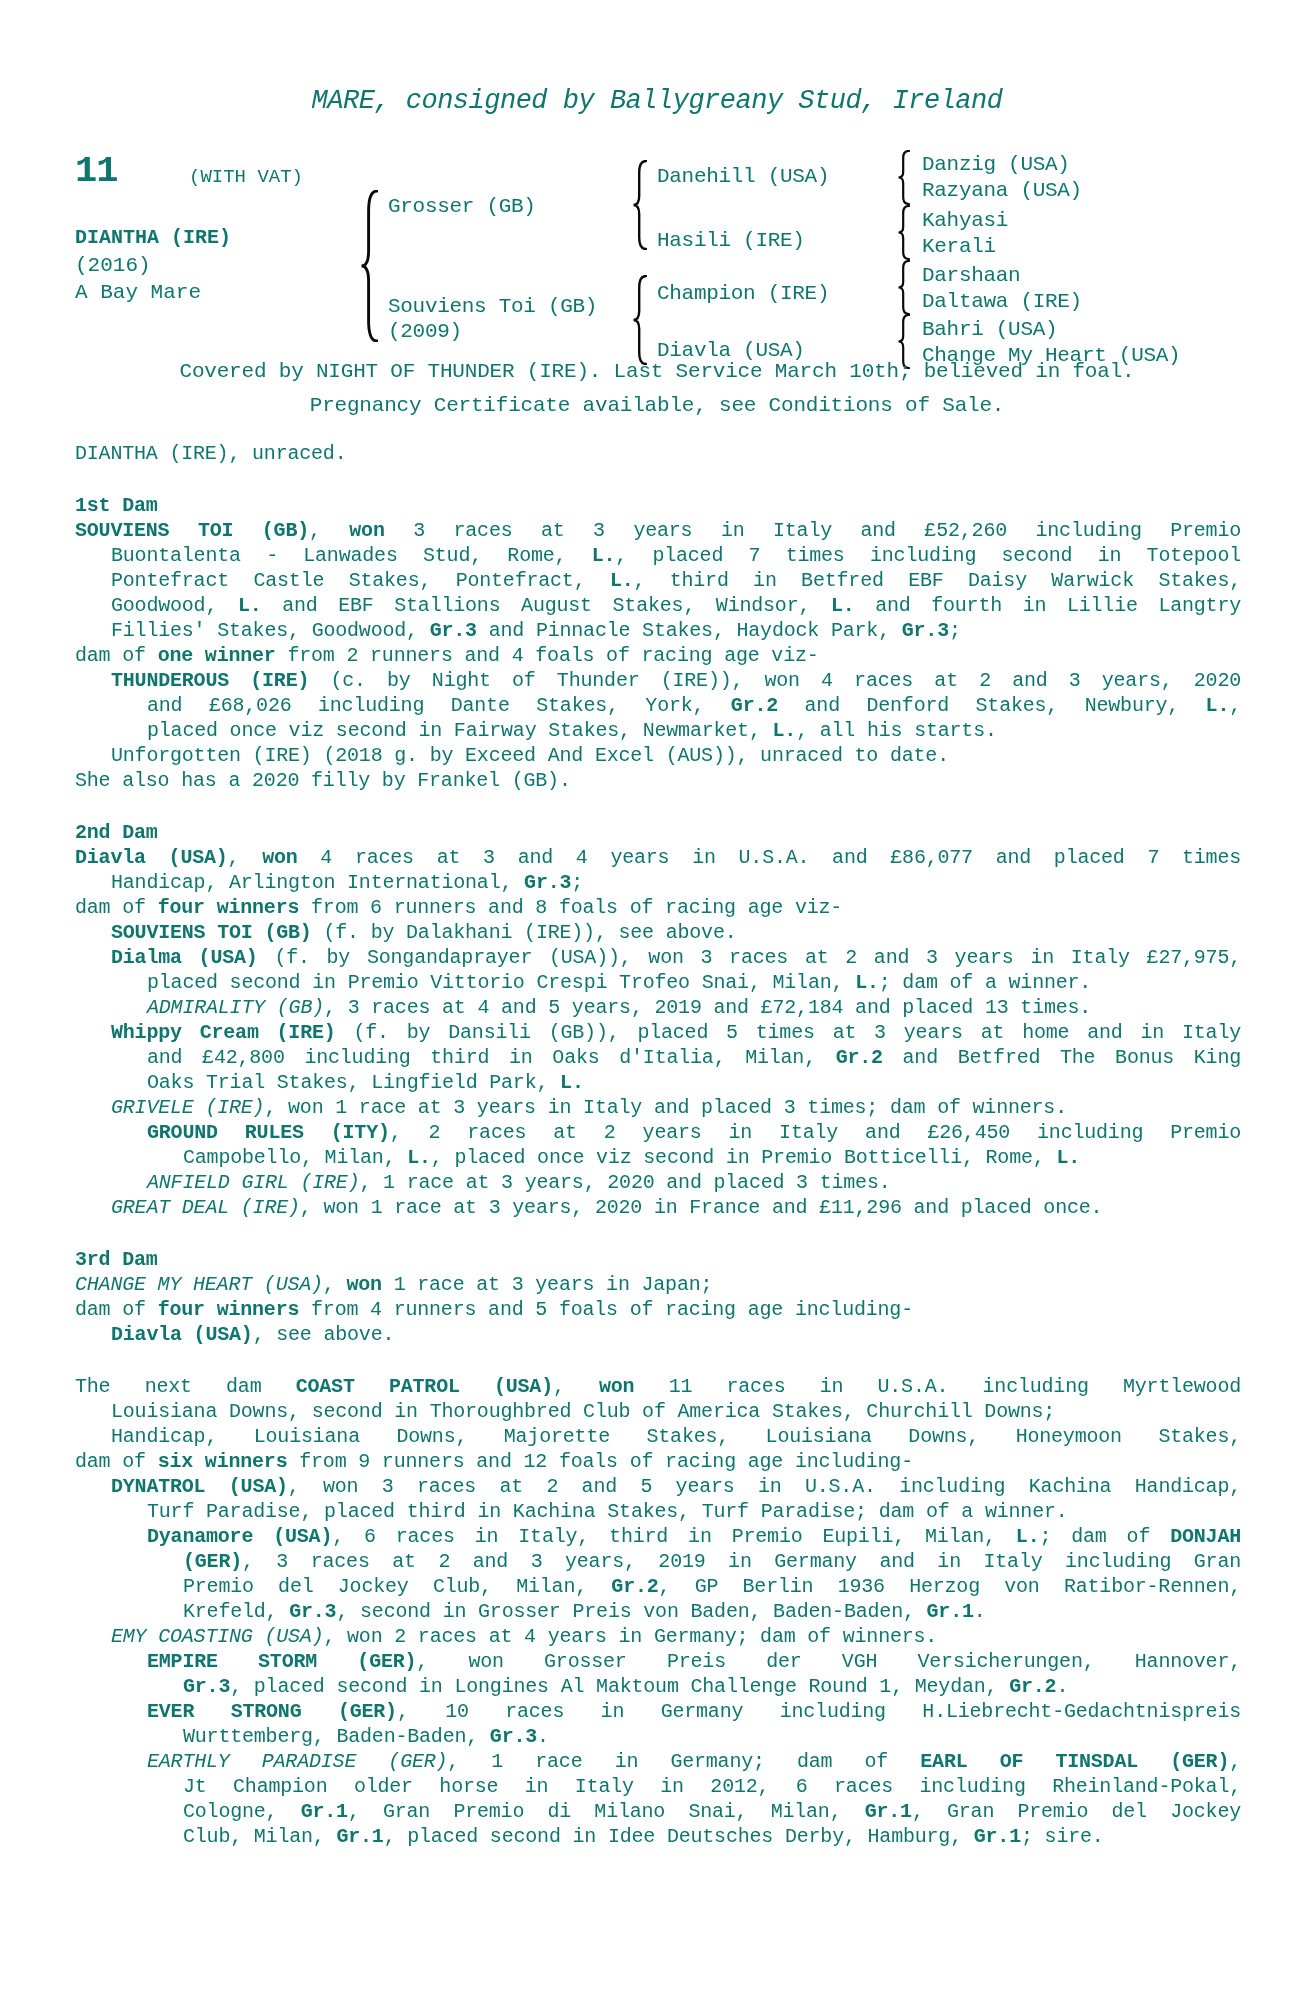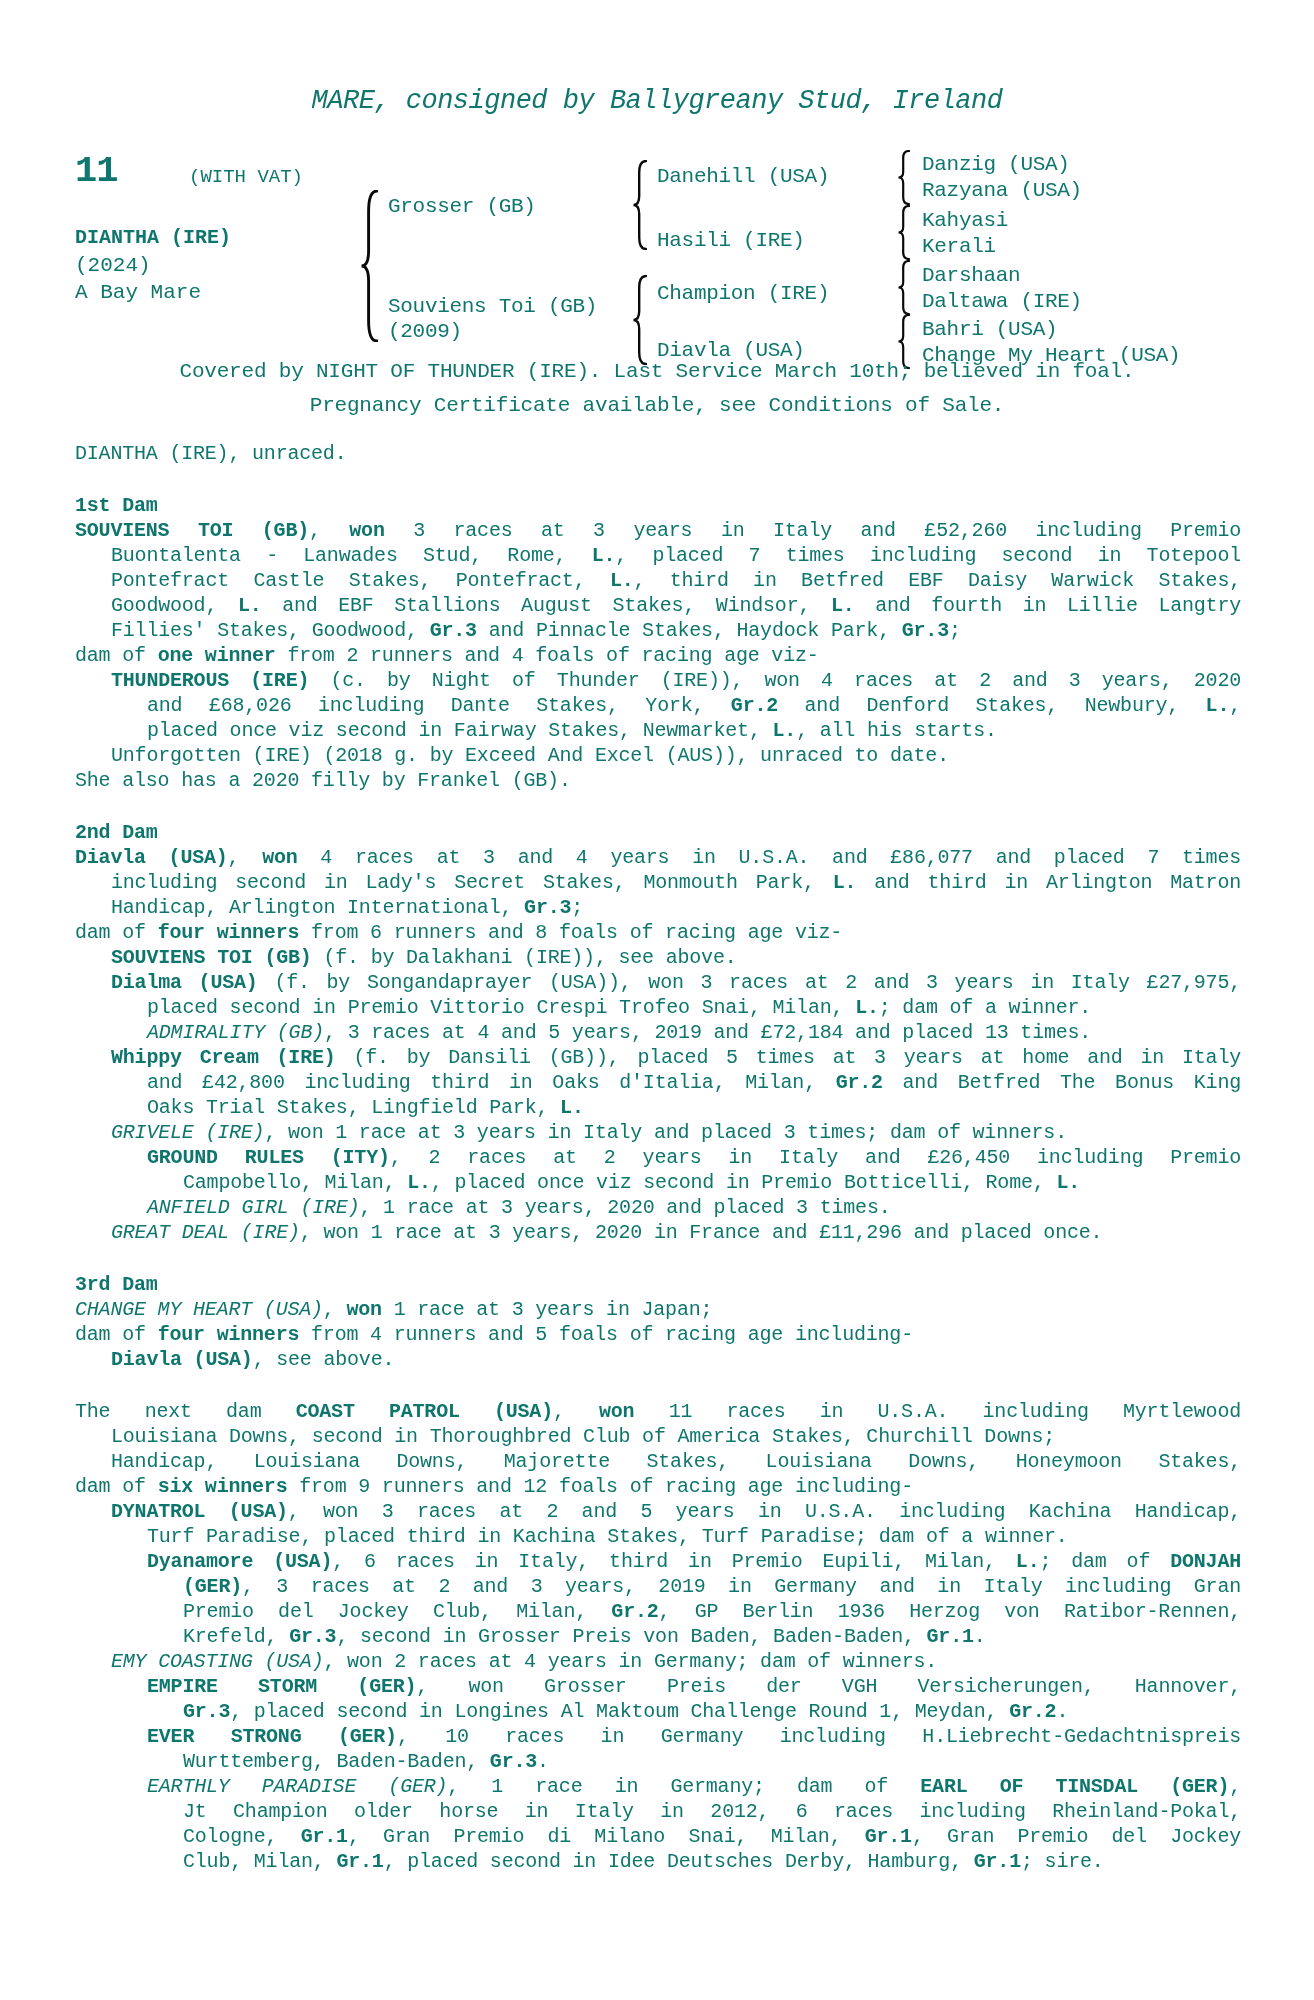--- a/index.html
+++ b/index.html
@@ -44,21 +44,21 @@
 </head>
 <body>
 
 <div id="page">
 
   <div id="header-title" class="abs">MARE, consigned by Ballygreany Stud, Ireland</div>
 
   <div id="lot-number" class="abs">11</div>
   <div id="vat-note" class="abs">(WITH VAT)</div>
   <div id="horse-name" class="abs">DIANTHA (IRE)</div>
-  <div id="foaling-year" class="abs">(2024)</div>
+  <div id="foaling-year" class="abs">(2016)</div>
   <div id="horse-desc" class="abs">A Bay Mare</div>
 
   <div class="brace" style="left:360px;top:190px;"><svg width="18" height="152" viewBox="0 0 18 152" xmlns="http://www.w3.org/2000/svg">
         <path d="M 17 1 Q 8.6 1 8.6 21.3 L 8.6 60.8 Q 8.6 76.0 1.5 76.0 Q 8.6 76.0 8.6 91.2 L 8.6 130.7 Q 8.6 151 17 151" fill="none" stroke="#0a0a0a" stroke-width="2.9" stroke-linecap="round"></path>
       </svg></div>
   <div class="brace" style="left:632px;top:160px;"><svg width="15" height="90" viewBox="0 0 15 90" xmlns="http://www.w3.org/2000/svg">
         <path d="M 14 1 Q 7.2 1 7.2 12.6 L 7.2 36.0 Q 7.2 45.0 1.5 45.0 Q 7.2 45.0 7.2 54.0 L 7.2 77.4 Q 7.2 89 14 89" fill="none" stroke="#0a0a0a" stroke-width="2.4" stroke-linecap="round"></path>
       </svg></div>
   <div class="brace" style="left:632px;top:275px;"><svg width="15" height="90" viewBox="0 0 15 90" xmlns="http://www.w3.org/2000/svg">
         <path d="M 14 1 Q 7.2 1 7.2 12.6 L 7.2 36.0 Q 7.2 45.0 1.5 45.0 Q 7.2 45.0 7.2 54.0 L 7.2 77.4 Q 7.2 89 14 89" fill="none" stroke="#0a0a0a" stroke-width="2.4" stroke-linecap="round"></path>
@@ -119,21 +119,20 @@
       </div>
       <div class="para ind1">
         <div class="line first last">Unforgotten (IRE) (2018 g. by Exceed And Excel (AUS)), unraced to date.</div>
       </div>
       <div class="para ind0">
         <div class="line first last">She also has a 2020 filly by Frankel (GB).</div>
       </div>
       <div class="dam-heading">2nd Dam</div>
       <div class="para ind0">
         <div class="line first"><b>Diavla (USA)</b>, <b>won</b> 4 races at 3 and 4 years in U.S.A. and £86,077 and placed 7 times</div>
-        <div class="line">including second in Lady's Secret Stakes, Monmouth Park, <b>L.</b> and third in Arlington Matron</div>
         <div class="line last">Handicap, Arlington International, <b>Gr.3</b>;</div>
       </div>
       <div class="para ind0">
         <div class="line first last">dam of <b>four winners</b> from 6 runners and 8 foals of racing age viz-</div>
       </div>
       <div class="para ind1">
         <div class="line first last"><b>SOUVIENS TOI (GB)</b> (f. by Dalakhani (IRE)), see above.</div>
       </div>
       <div class="para ind1">
         <div class="line first"><b>Dialma (USA)</b> (f. by Songandaprayer (USA)), won 3 races at 2 and 3 years in Italy £27,975,</div>

